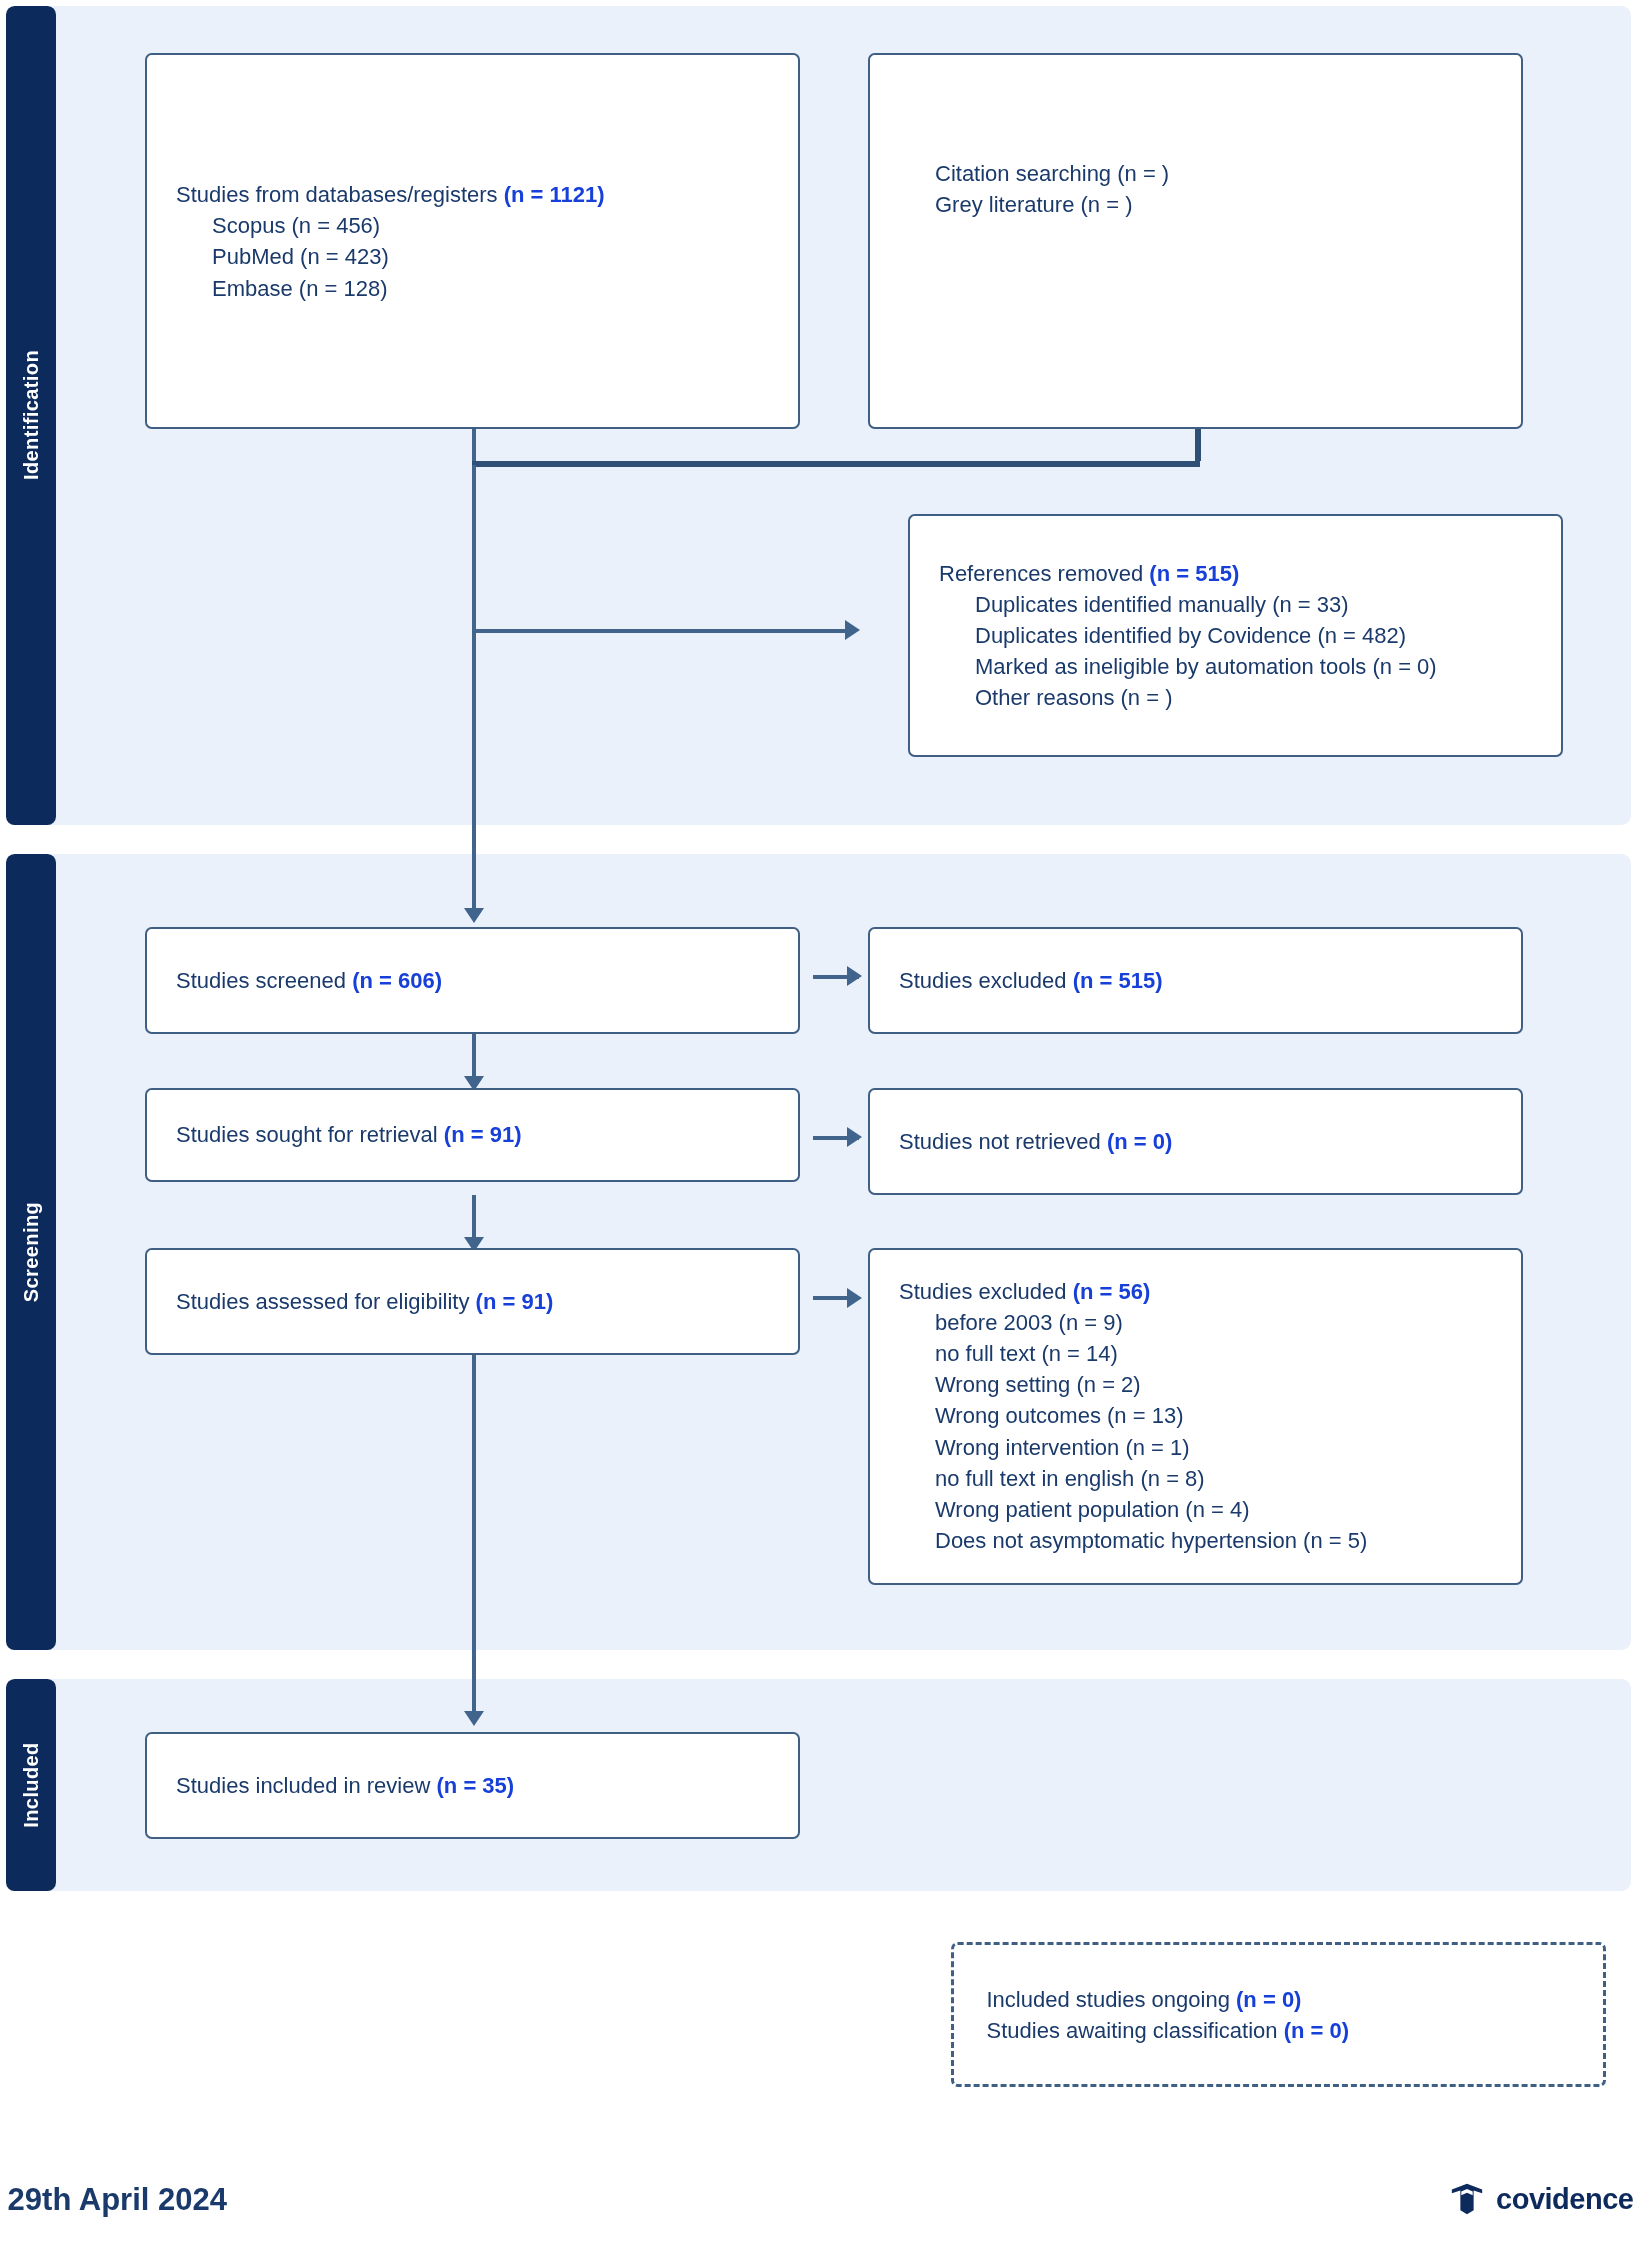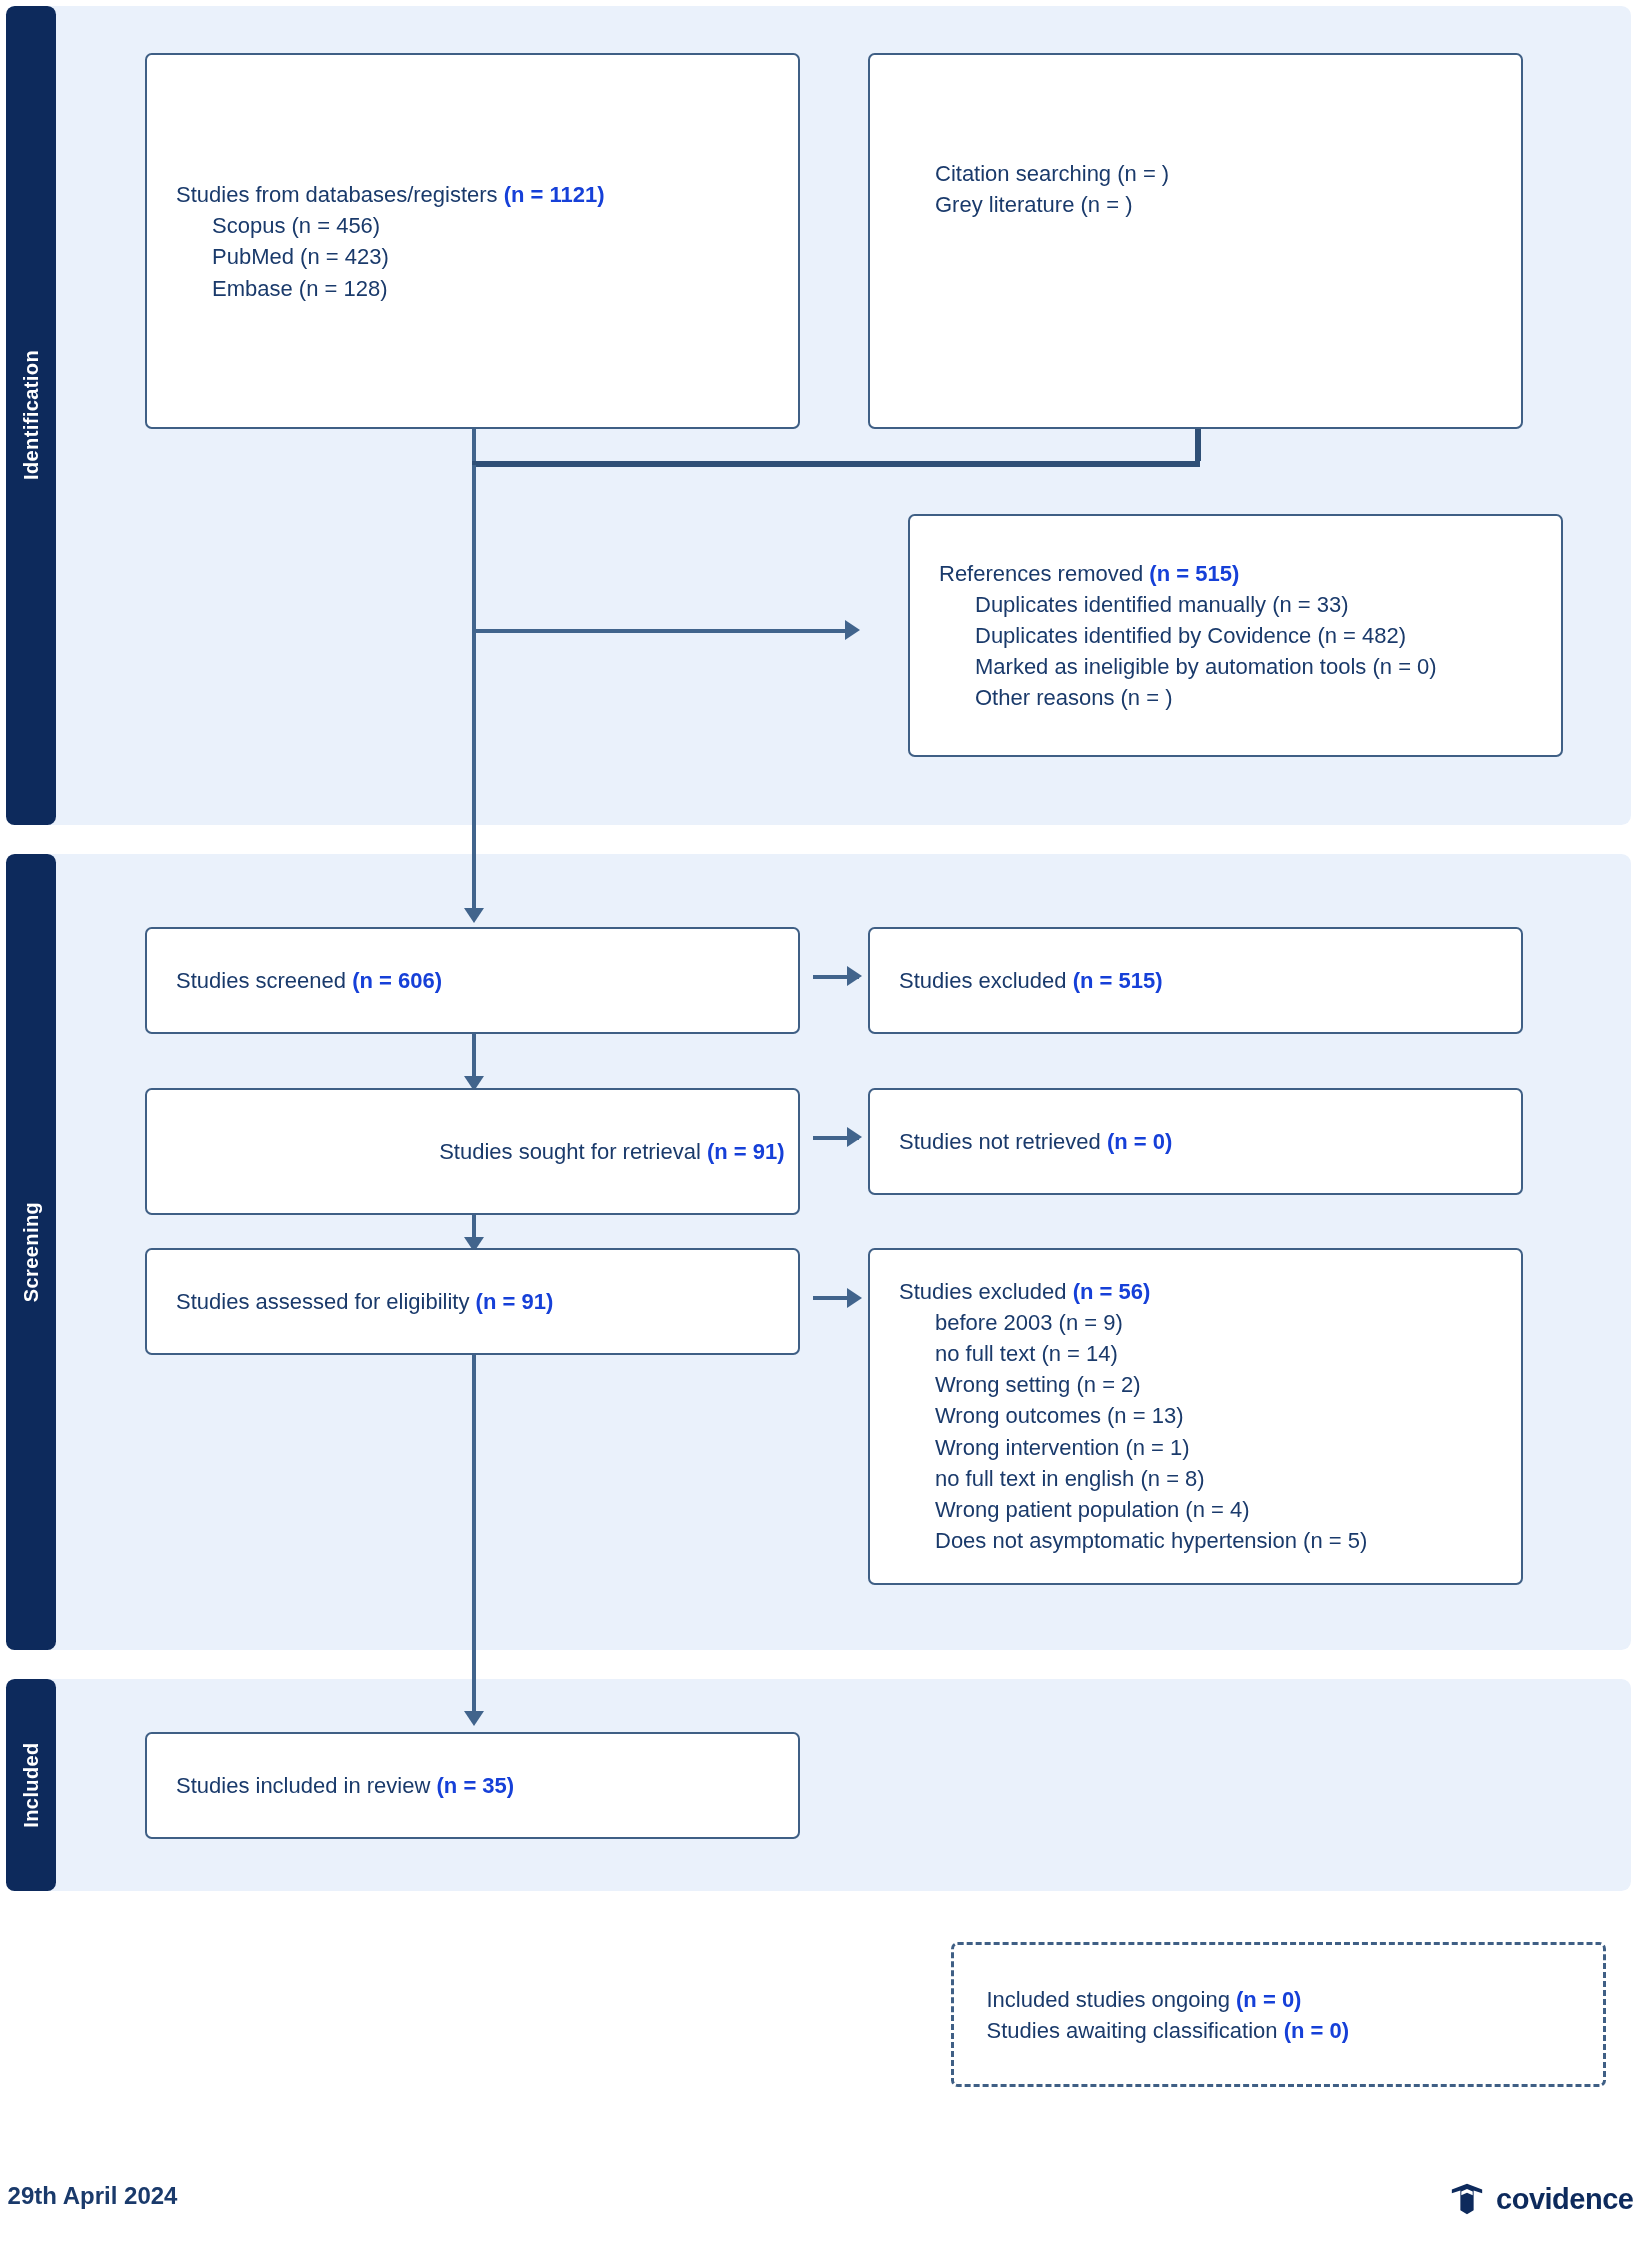--- a/index.html
+++ b/index.html
@@ -110,21 +110,21 @@
     border-left: 10.5px solid transparent;
     border-right: 10.5px solid transparent;
     border-top: 15.3px solid #41648c;
   }
 
   
   .footer-date {
     position: absolute;
     left: 7.6px;
     top: 2182px;
-    font-size: 24px;
+    font-size: 31px;
     color: #1a3a6b;
     font-weight: bold;
     white-space: nowrap;
   }
   .brand {
     position: absolute;
     right: 9.6px;
     top: 2181px;
     display: flex;
     align-items: center;
@@ -256,21 +256,21 @@
 
   <div class="node" style="left:868px; top:927px; width:655px; height:107px;">
     <div class="node-inner">
       <div class="line">
         <span class="lbl">Studies excluded</span>
         <span class="num"> (n = 515)</span>
       </div>
     </div>
   </div>
 
-  <div class="node" style="left:145px; top:1088px; width:655px; height:127px;text-align:right;">
+  <div class="node" style="left:145px; top:1088px; width:655px; height:94px;">
     <div class="node-inner">
       <div class="line">
         <span class="lbl">Studies sought for retrieval</span>
         <span class="num"> (n = 91)</span>
       </div>
     </div>
   </div>
 
   <div class="node" style="left:868px; top:1088px; width:655px; height:107px;">
     <div class="node-inner">

